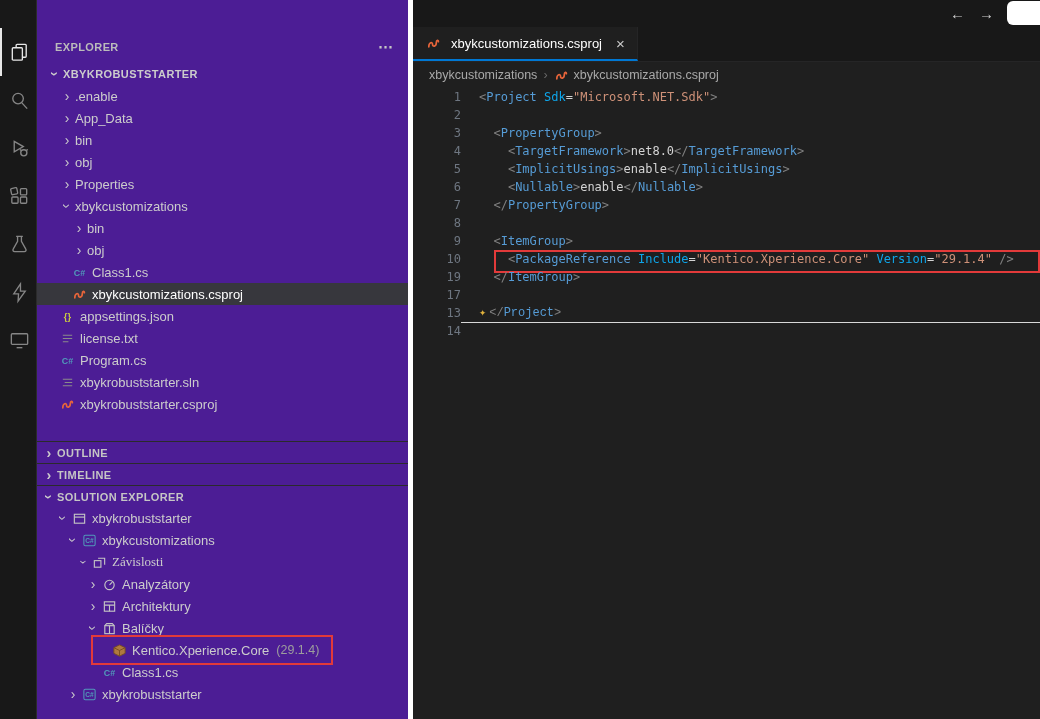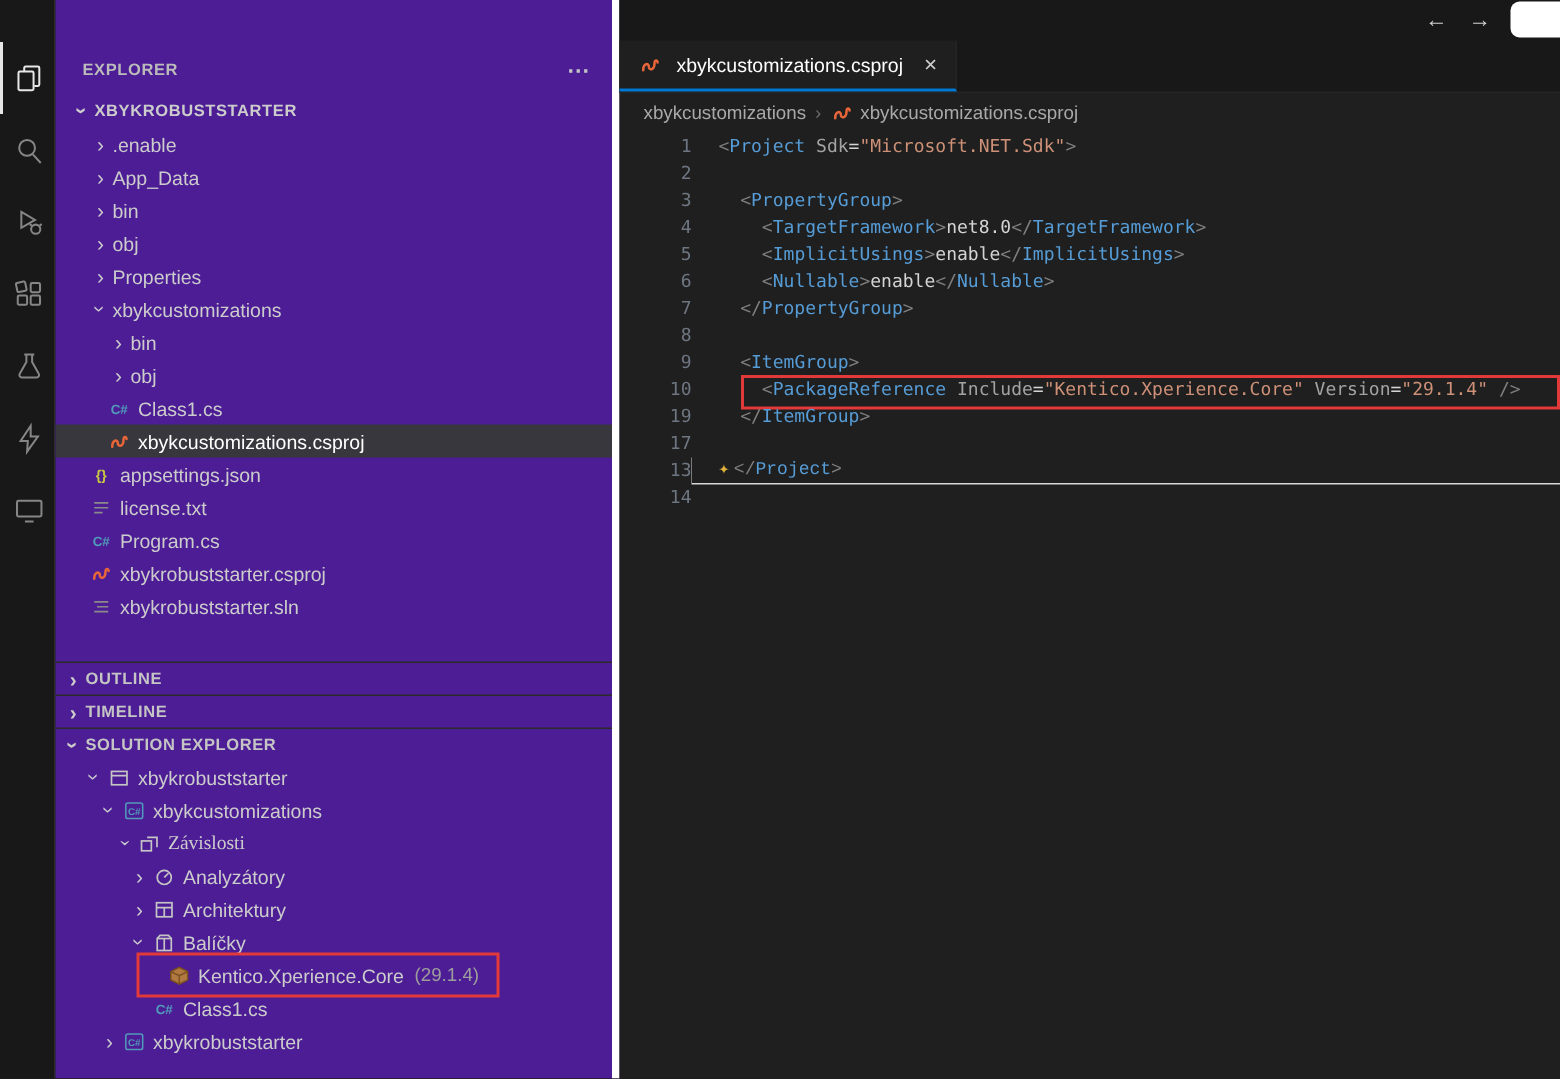--- a/index.html
+++ b/index.html
@@ -58,21 +58,21 @@
   .bc-item .ficon { margin-right:4px; }
 
   .code { flex:1; font-family:"DejaVu Sans Mono","Liberation Mono",monospace; font-size:12px;
     line-height:18px; overflow:hidden; }
   .code-row { height:18px; display:flex; }
   .gutter { width:48px; flex:none; text-align:right; color:#6e7681; user-select:none; }
   .ltext { flex:1; padding-left:18px; white-space:pre; color:#d4d4d4; }
   .code-row.rule .ltext { box-shadow:0 1px 0 0 #d8d8d8;font-family:Liberation Mono, monospace; }
   .tk-b { color:#808080; }
   .tk-t { color:#569cd6; }
-  .tk-a { color:#a3a3a3; }
+  .tk-a { color:#0ea5e9; }
   .tk-s { color:#ce9178; }
   .tk-x { color:#d4d4d4; }
   .redbox { border:2px solid var(--annotation,#e23a3a); padding:0 24px 5px 12px; margin:0 -26px 0 -14px; }
   .sparkle { color:#e1b23c; margin-right:3px; font-size:12px; }
 </style>
 </head>
 <body>
 
 <div class="app">
 
@@ -228,35 +228,35 @@
               <svg viewBox="0 0 16 16">
                 <text x="8" y="12" text-anchor="middle" font-size="9.5" font-weight="bold" fill="#519aba" font-family="Liberation Sans,sans-serif">C#</text>
               </svg>
             </span>
             <span class="tlabel">Program.cs</span>
           </span>
         </div>
         <div class="tree-row" style="padding-left: 22px;">
           <span class="rowinner">
             <span class="ficon">
+              <svg viewBox="0 0 16 16" stroke="#8a8a8a" stroke-width="1.2">
+                <path d="M3 4.5 h10 M5 8 h8 M3 11.5 h10"></path>
+              </svg>
+            </span>
+            <span class="tlabel">xbykrobuststarter.sln</span>
+          </span>
+        </div>
+        <div class="tree-row" style="padding-left: 22px;">
+          <span class="rowinner">
+            <span class="ficon">
               <svg viewBox="0 0 16 16">
                 <path d="M3 11.5 C3 6.5 7 6 7 9 C7 12 11 11.5 11 7 C11 4 13.2 4.2 13.2 6" fill="none" stroke="#e8653a" stroke-width="1.8" stroke-linecap="round"></path>
               </svg>
             </span>
             <span class="tlabel">xbykrobuststarter.csproj</span>
-          </span>
-        </div>
-        <div class="tree-row" style="padding-left: 22px;">
-          <span class="rowinner">
-            <span class="ficon">
-              <svg viewBox="0 0 16 16" stroke="#8a8a8a" stroke-width="1.2">
-                <path d="M3 4.5 h10 M5 8 h8 M3 11.5 h10"></path>
-              </svg>
-            </span>
-            <span class="tlabel">xbykrobuststarter.sln</span>
           </span>
         </div>
       </div>
     <div class="sections">
       <div class="section-row">
         <span class="chev">›</span>
         <span>OUTLINE</span>
       </div>
       <div class="section-row">
         <span class="chev">›</span>

